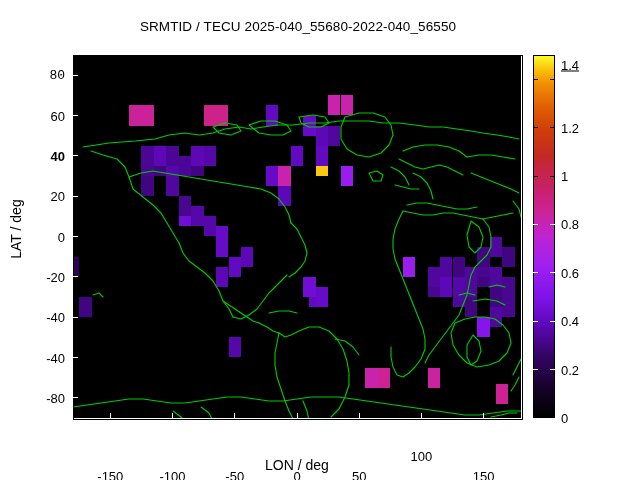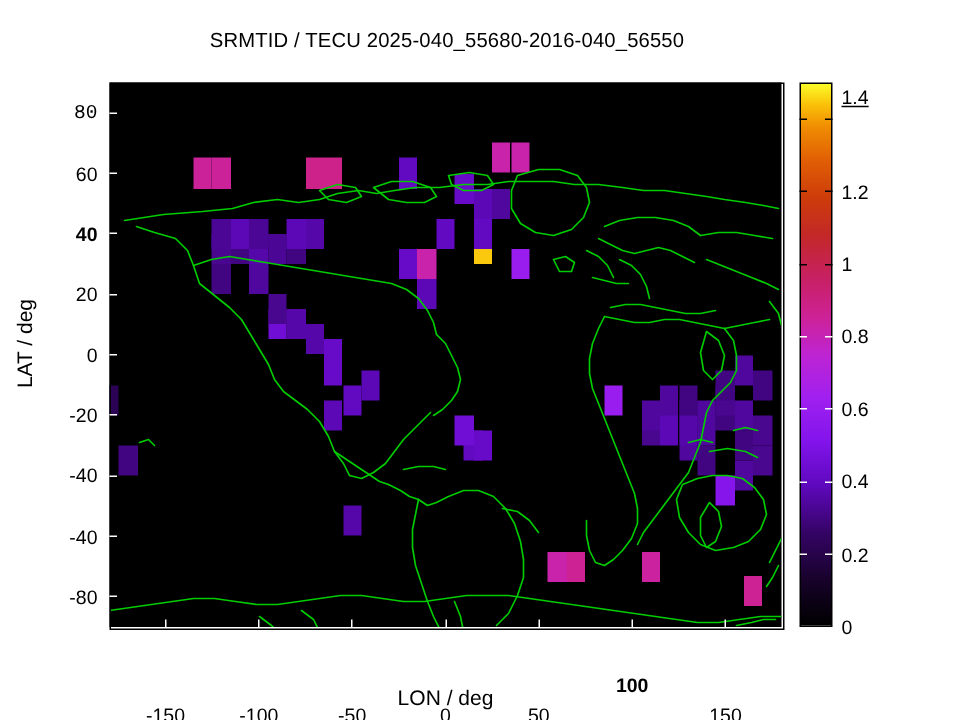--- a/index.html
+++ b/index.html
@@ -128,21 +128,21 @@
     background: #000000;
     height: 1px;
     width: 5px;
   }
 </style>
 </head>
 <body>
 
 <div id="figure">
 
-  <div class="title">SRMTID / TECU 2025-040_55680-2016-040_56550</div>
+  <div class="title">SRMTID / TECU 2025-040_55680-2022-040_56550</div>
 
   <div class="panel" id="panel">
       <div class="cell" style="left: 423.1px; top: 328.7px; width: 12.4px; height: 20.2px; background: rgb(205, 34, 148);"></div>
       <div class="cell" style="left: 354.7px; top: 312.6px; width: 12.4px; height: 20.2px; background: rgb(203, 34, 159);"></div>
       <div class="cell" style="left: 304.9px; top: 312.6px; width: 12.4px; height: 20.2px; background: rgb(205, 34, 148);"></div>
       <div class="cell" style="left: 292.4px; top: 312.6px; width: 12.4px; height: 20.2px; background: rgb(200, 35, 170);"></div>
       <div class="cell" style="left: 155.6px; top: 282.3px; width: 12.4px; height: 20.2px; background: rgb(85, 7, 170);"></div>
       <div class="cell" style="left: 404.4px; top: 262.2px; width: 12.4px; height: 20.2px; background: rgb(133, 21, 235);"></div>
       <div class="cell" style="left: 416.9px; top: 252.1px; width: 12.4px; height: 20.2px; background: rgb(79, 7, 157);"></div>
       <div class="cell" style="left: 392px; top: 242px; width: 12.4px; height: 20.2px; background: rgb(66, 5, 130);"></div>
@@ -301,21 +301,21 @@
     <div class="xtick-label" style="left: 110.333px; top: 426px;">-150</div>
     <div class="tick" style="left: 172.056px; top: 413px; width: 1px; height: 5px; background: rgb(255, 255, 255);"></div>
     <div class="xtick-label" style="left: 172.556px; top: 426px;">-100</div>
     <div class="tick" style="left: 234.278px; top: 413px; width: 1px; height: 5px; background: rgb(255, 255, 255);"></div>
     <div class="xtick-label" style="left: 234.778px; top: 426px;">-50</div>
     <div class="tick" style="left: 296.5px; top: 413px; width: 1px; height: 5px; background: rgb(255, 255, 255);"></div>
     <div class="xtick-label" style="left: 297px; top: 426px;">0</div>
     <div class="tick" style="left: 358.722px; top: 413px; width: 1px; height: 5px; background: rgb(255, 255, 255);"></div>
     <div class="xtick-label" style="left: 359.222px; top: 426px;">50</div>
     <div class="tick" style="left: 420.944px; top: 413px; width: 1px; height: 5px; background: rgb(255, 255, 255);"></div>
-    <div class="xtick-label" style="left: 421.444px; top: 406px; font-weight: bold;">100</div>
+    <div class="xtick-label" style="left: 421.444px; top: 406px;">100</div>
     <div class="tick" style="left: 483.167px; top: 413px; width: 1px; height: 5px; background: rgb(255, 255, 255);"></div>
     <div class="xtick-label" style="left: 483.667px; top: 426px;">150</div>
     <div class="tick" style="left: 73px; top: 74.6667px; width: 5px; height: 1px; background: rgb(255, 255, 255);"></div>
     <div class="ytick-label" style="left: 27px; width: 38px; top: 75.1667px; font-family: Liberation Mono, monospace;">80</div>
     <div class="tick" style="left: 73px; top: 115px; width: 5px; height: 1px; background: rgb(255, 255, 255);"></div>
     <div class="ytick-label" style="left: 27px; width: 38px; top: 115.5px;">60</div>
     <div class="tick" style="left: 73px; top: 155.333px; width: 5px; height: 1px; background: rgb(255, 255, 255);"></div>
     <div class="ytick-label" style="left: 27px; width: 38px; top: 155.833px; font-weight: bold;">40</div>
     <div class="tick" style="left: 73px; top: 195.667px; width: 5px; height: 1px; background: rgb(255, 255, 255);"></div>
     <div class="ytick-label" style="left: 27px; width: 38px; top: 196.167px;">20</div>

